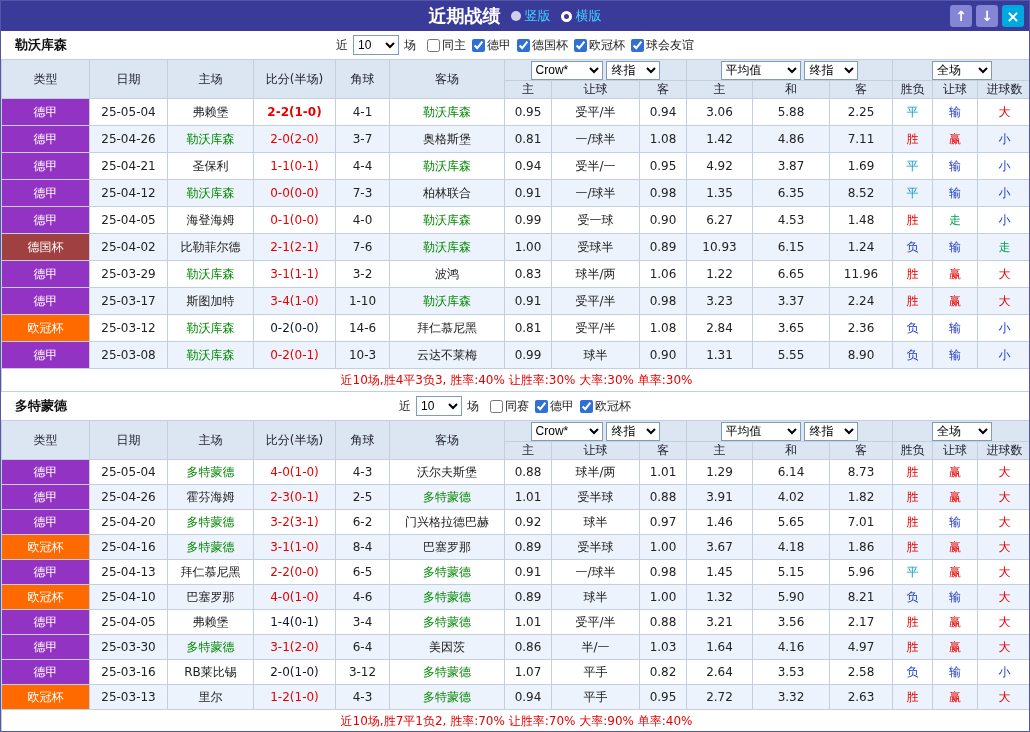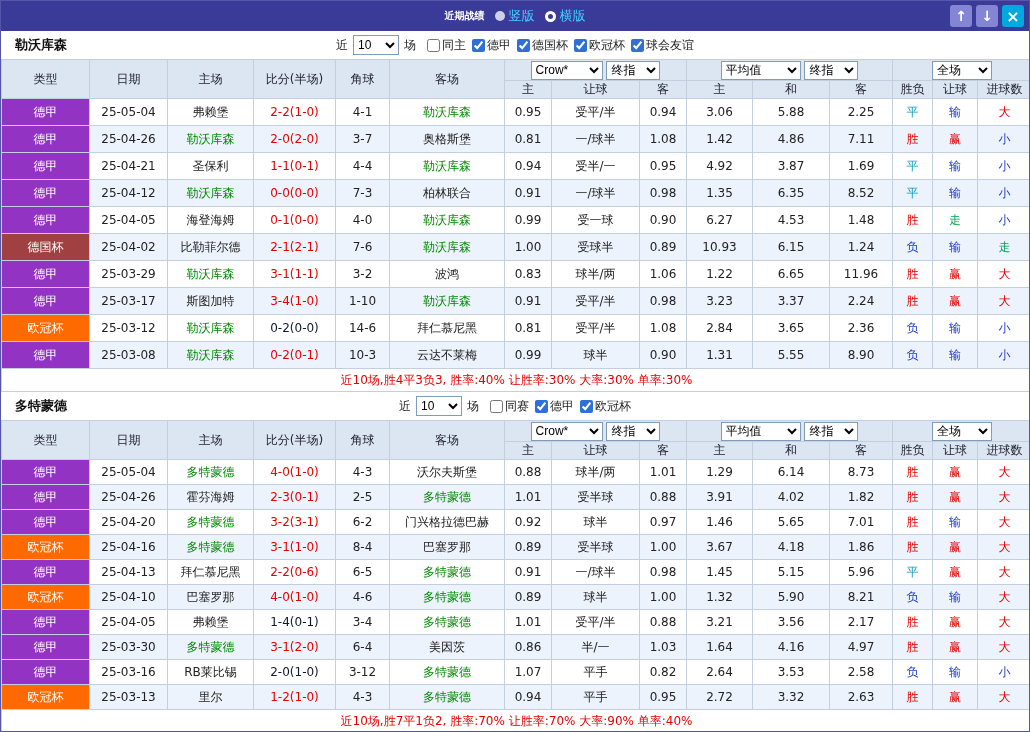--- a/index.html
+++ b/index.html
@@ -15,21 +15,21 @@
   
   .titlebar {
     height: 30px;
     background: #3a3a99;
     position: relative;
     display: flex;
     align-items: center;
     justify-content: center;
   }
   .title-group { display: flex; align-items: center; gap: 10px; }
-  .title { color: #fff; font-weight: bold; font-size: 10px; }
+  .title { color: #fff; font-weight: bold; font-size: 18px; }
   .radio-group { display: inline-flex; align-items: center; gap: 4px; cursor: pointer; }
   .radio {
     display: inline-block; width: 10px; height: 10px; border-radius: 50%;
     background: #cdd0ea;
   }
   .radio.sel {
     width: 11px; height: 11px; background: transparent; border: 3px solid #ffffff;
   }
   .radio-label { color: #3fd0ff; font-size: 13px; }
   .win-buttons { position: absolute; right: 5px; top: 4px; display: flex; gap: 4px; }
@@ -183,21 +183,21 @@
           <th>胜负</th>
           <th>让球</th>
           <th>进球数</th>
         </tr>
       </thead>
       <tbody>
           <tr>
             <td style="color: rgb(255, 255, 255); background: rgb(146, 51, 196);">德甲</td>
             <td>25-05-04</td>
             <td>弗赖堡</td>
-            <td style="color: rgb(230, 0, 0);">2-2(1-0)</td>
+            <td style="color: rgb(230, 0, 0); font-weight: bold;">2-2(1-0)</td>
             <td>4-1</td>
             <td style="color: rgb(0, 136, 0);">勒沃库森</td>
             <td>0.95</td>
             <td>受平/半</td>
             <td>0.94</td>
             <td>3.06</td>
             <td>5.88</td>
             <td>2.25</td>
             <td style="color: rgb(13, 156, 194);">平</td>
             <td style="color: rgb(28, 57, 204);">输</td>
@@ -506,21 +506,21 @@
             <td>4.18</td>
             <td>1.86</td>
             <td style="color: rgb(230, 0, 0);">胜</td>
             <td style="color: rgb(230, 0, 0);">赢</td>
             <td style="color: rgb(230, 0, 0);">大</td>
           </tr>
           <tr>
             <td style="color: rgb(255, 255, 255); background: rgb(146, 51, 196);">德甲</td>
             <td>25-04-13</td>
             <td>拜仁慕尼黑</td>
-            <td style="color: rgb(230, 0, 0);">2-2(0-6)</td>
+            <td style="color: rgb(230, 0, 0);">2-2(0-0)</td>
             <td>6-5</td>
             <td style="color: rgb(0, 136, 0);">多特蒙德</td>
             <td>0.91</td>
             <td>一/球半</td>
             <td>0.98</td>
             <td>1.45</td>
             <td>5.15</td>
             <td>5.96</td>
             <td style="color: rgb(13, 156, 194);">平</td>
             <td style="color: rgb(230, 0, 0);">赢</td>

